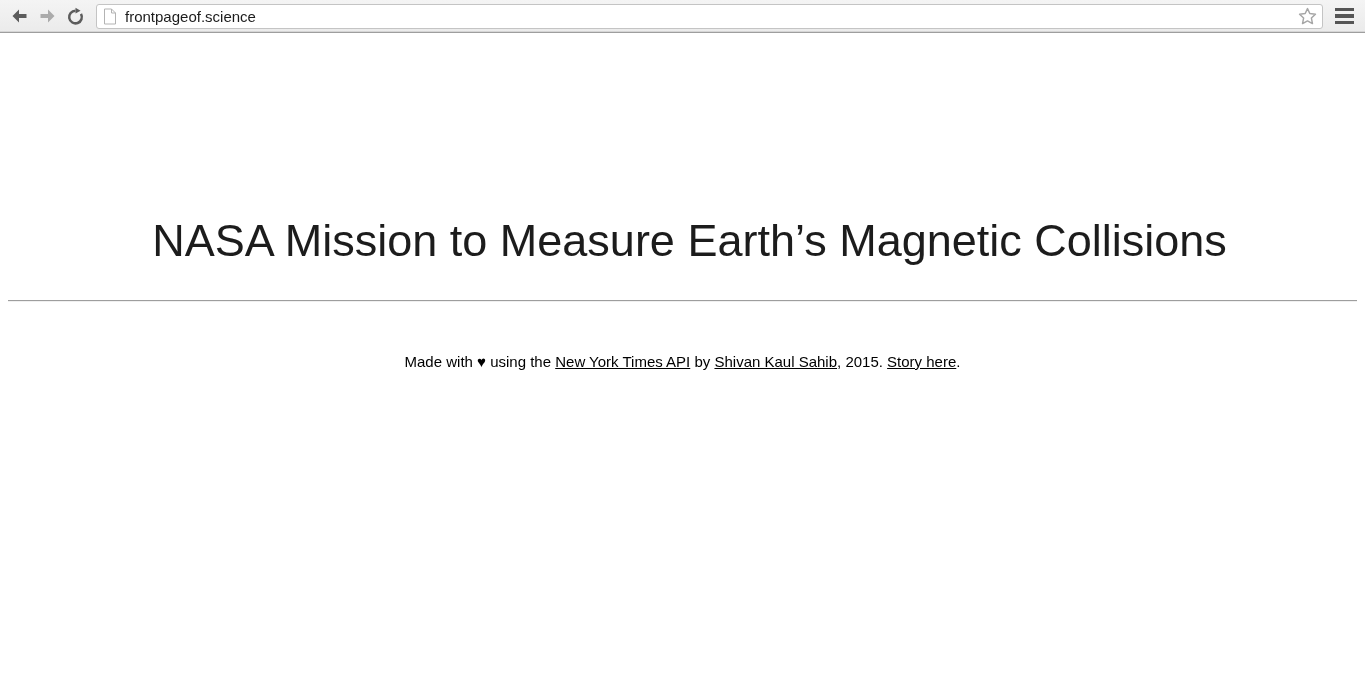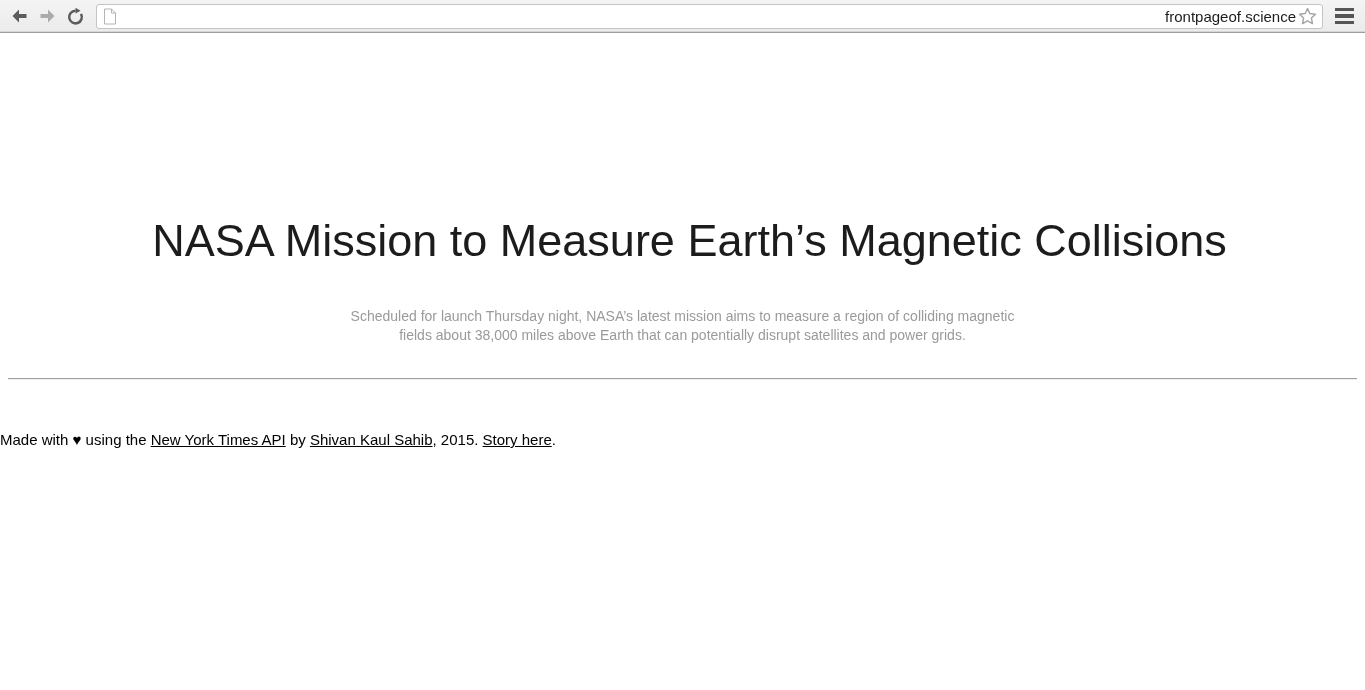--- a/index.html
+++ b/index.html
@@ -16,21 +16,20 @@
   
   .browser-chrome {
     height: 33px;
     width: 100%;
     background: linear-gradient(#f4f4f4, #ebebeb);
     border-bottom: 1px solid #9e9e9e;
     box-shadow: inset 0 -1px 0 #d6d6d6;
     display: flex;
     align-items: center;
     padding: 0 8px;
-    text-align: right;
   }
   .nav-btn {
     background: none;
     border: none;
     padding: 0;
     margin: 0 6px 0 0;
     width: 22px;
     height: 22px;
     display: flex;
     align-items: center;
@@ -113,21 +112,21 @@
   }
   .divider {
     margin: 33px 8px 0 8px;
     border: none;
     border-top: 1px solid #9e9e9e;
     border-bottom: 1px solid #f0f0f0;
     height: 0;
   }
   .footer {
     margin: 51px 0 0 0;
-    text-align: left;
+    text-align: center;
     font-size: 15px;
     color: #000000;
   }
   .footer a {
     color: #000000;
     text-decoration: underline;
     cursor: pointer;
   }
   .heart { color: #000000; }
 </style>
@@ -173,19 +172,18 @@
     <span class="menu-bar"></span>
     <span class="menu-bar"></span>
   </button>
 
 </div>
 
 <div class="page">
 
   <h1 class="headline">NASA Mission to Measure Earth’s Magnetic Collisions</h1>
 
-  <p class="subtitle">Scheduled for launch Thursday night, NASA’s latest mission aims to measure a region of colliding magnetic fields about 38,000 miles above Earth that can potentially disrupt satellites and power grids.</p>
 
   <hr class="divider">
 
   <p class="footer"><span>Made with </span><span class="heart">♥</span><span> using the </span><a href="#">New York Times API</a><span> by </span><a href="#">Shivan Kaul Sahib</a><span>, 2015. </span><a href="#">Story here</a><span>.</span></p>
 
 </div>
 
 </body></html>

